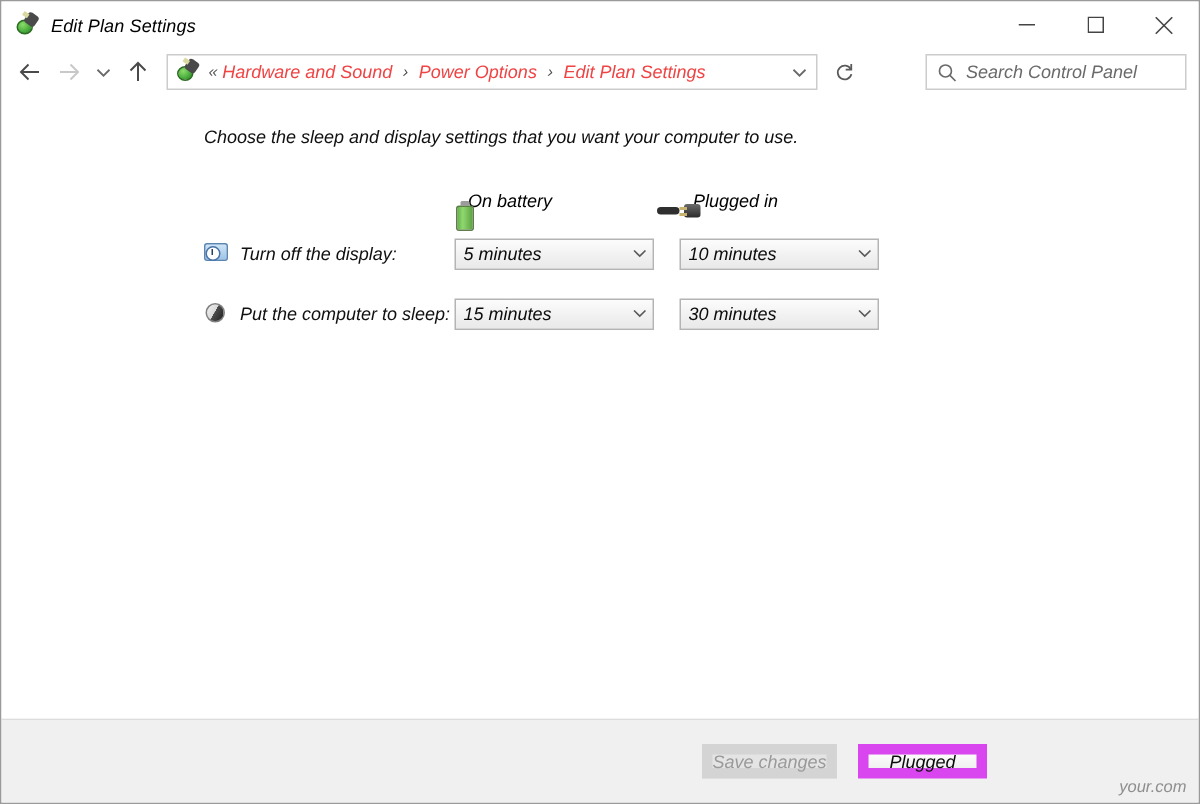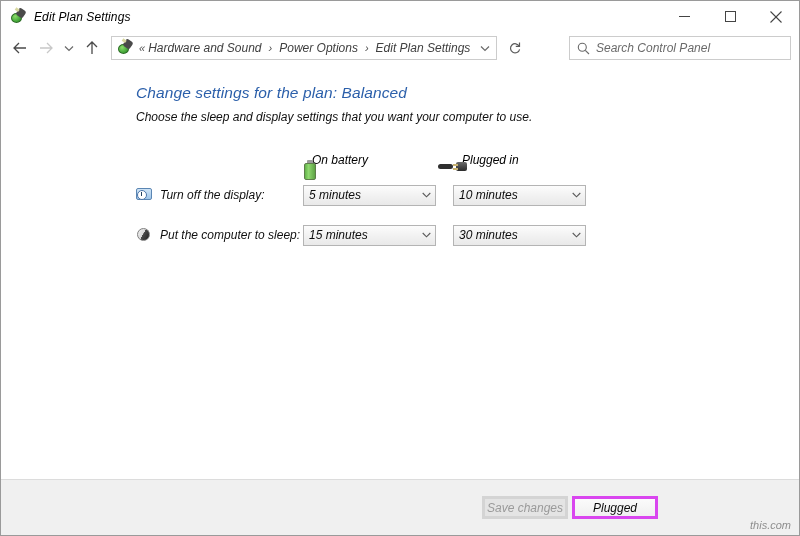--- a/index.html
+++ b/index.html
@@ -112,21 +112,21 @@
     user-select: none;
   }
   .crumb-dd {
     color: #555;
     font-size: 11px;
     padding: 0 3px 0 1px;
     flex: none;
   }
   .crumb-item {
     font-size: 12px;
-    color: #404040;
+    color: #ef4444;
     white-space: nowrap;
     flex: none;
   }
   .crumb-spacer { flex: 1; }
   .crumb-caret {
     width: 22px;
     height: 22px;
     display: flex;
     align-items: center;
     justify-content: center;
@@ -135,21 +135,21 @@
   .refresh-btn {
     width: 24px;
     height: 24px;
     display: flex;
     align-items: center;
     justify-content: center;
     flex: none;
     margin-right: 6px;
   }
   .searchbox {
-    width: 222px;
+    width: 174px;
     height: 24px;
     border: 1px solid #cccccc;
     background: #ffffff;
     display: flex;
     align-items: center;
     box-sizing: border-box;
     flex: none;
     margin-left: 36px;
   }
   .search-icon {
@@ -285,28 +285,28 @@
     display: flex;
     align-items: center;
     justify-content: flex-end;
     padding-right: 141px;
     box-sizing: border-box;
   }
   .btn {
     height: 23px;
     min-width: 86px;
     font-size: 12px;
-    border: 3px solid #d946ef;
+    border: 7px solid #d946ef;
     background: linear-gradient(to bottom,#fbfbfb,#f0f0f0);
     display: flex;
     align-items: center;
     justify-content: center;
     box-sizing: border-box;
     color: #0c0c0c;
-    margin-left: 4px;
+    margin-left: 14px;
   }
   .btn.disabled {
     color: #9a9a9a;
     background: #e4e4e4;
     border-color: #d4d4d4;
   }
 
   
   .watermark {
     position: absolute;
@@ -476,21 +476,20 @@
             <line x1="8.3" y1="8.3" x2="12" y2="12" stroke="#6a6a6a" stroke-width="1.1"></line>
           </svg>
       </span>
       <span class="search-placeholder">Search Control Panel</span>
     </div>
   </div>
 
   <div class="content">
     <div class="page">
 
-      <h1 class="page-title">Change settings for the plan: Balanced</h1>
       <div class="page-sub">Choose the sleep and display settings that you want your computer to use.</div>
 
       <div class="col-headers">
         <div class="col-head">
           <span>
             <span class="ico-battery"><span class="cap"></span><span class="body"></span></span>
           </span>
           <span class="label">On battery</span>
         </div>
         <div class="col-head">
@@ -551,14 +550,14 @@
       </div>
 
     </div>
   </div>
 
   <div class="footer">
     <div class="btn disabled">Save changes</div>
     <div class="btn">Plugged</div>
   </div>
 
-  <div class="watermark">this.com</div>
+  <div class="watermark">your.com</div>
 </div>
 
 </body></html>

